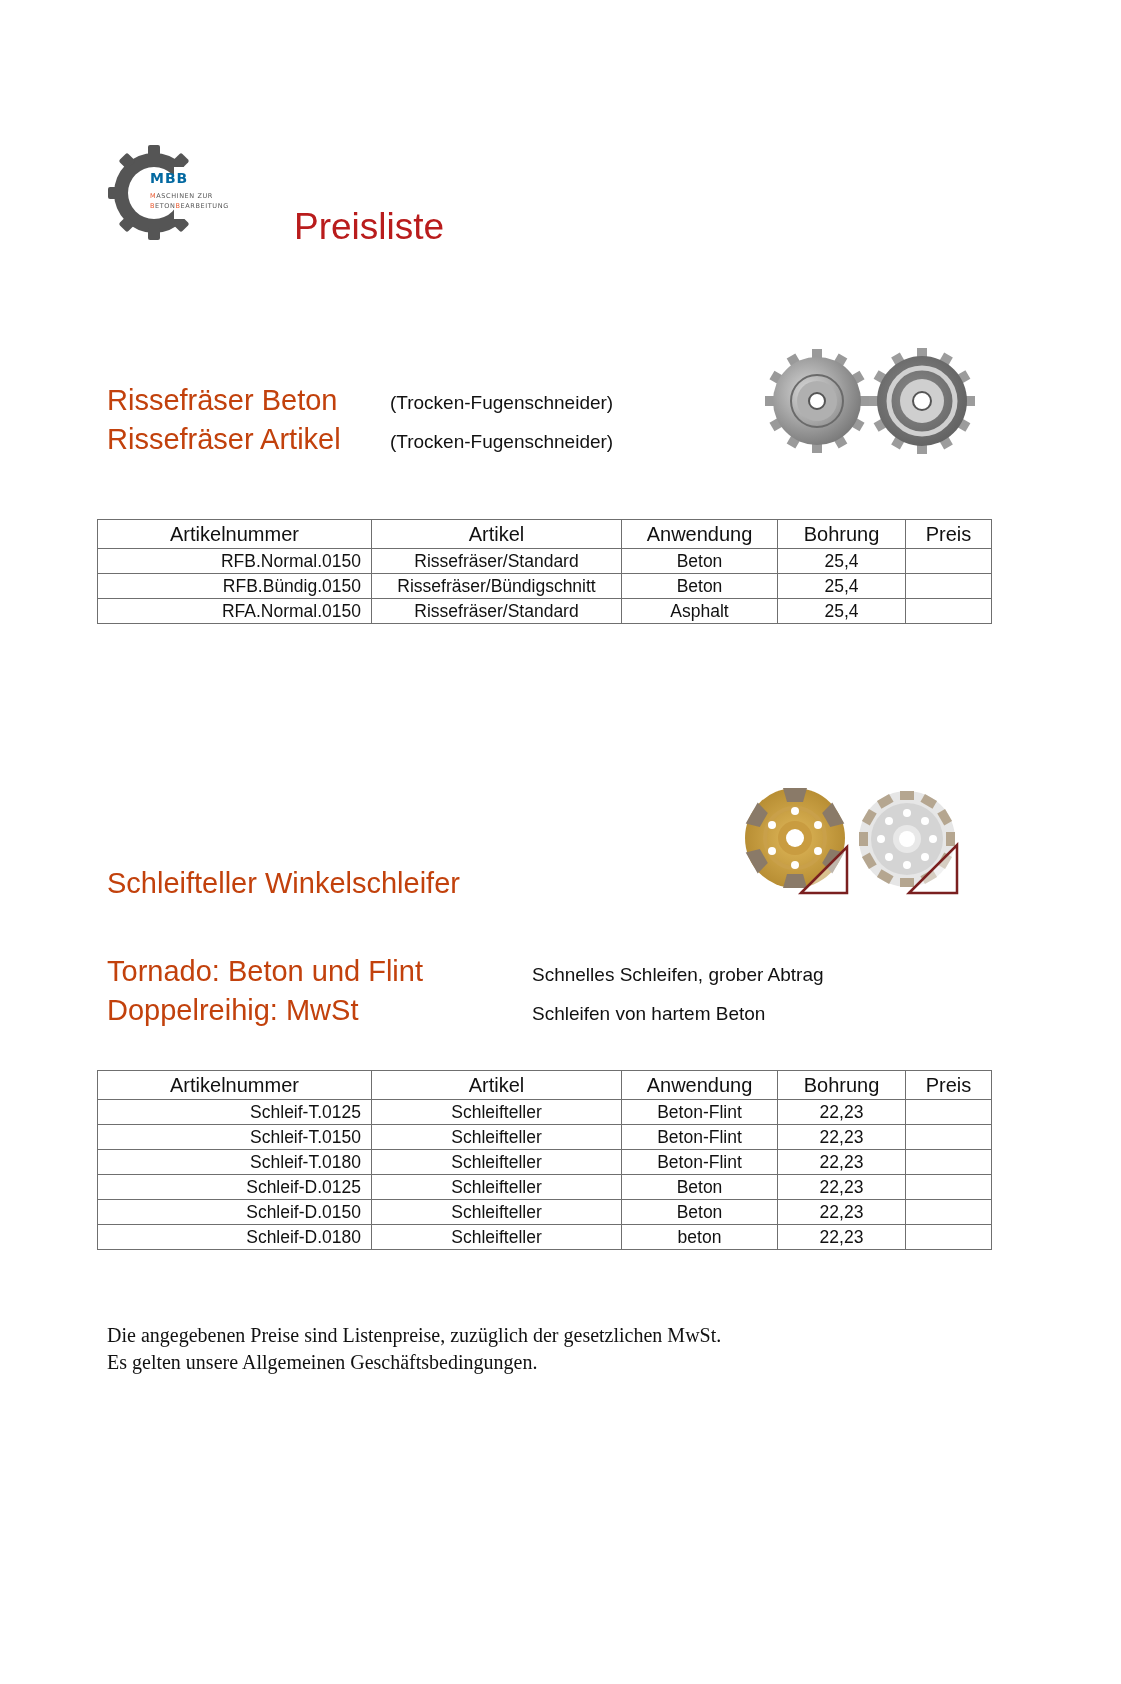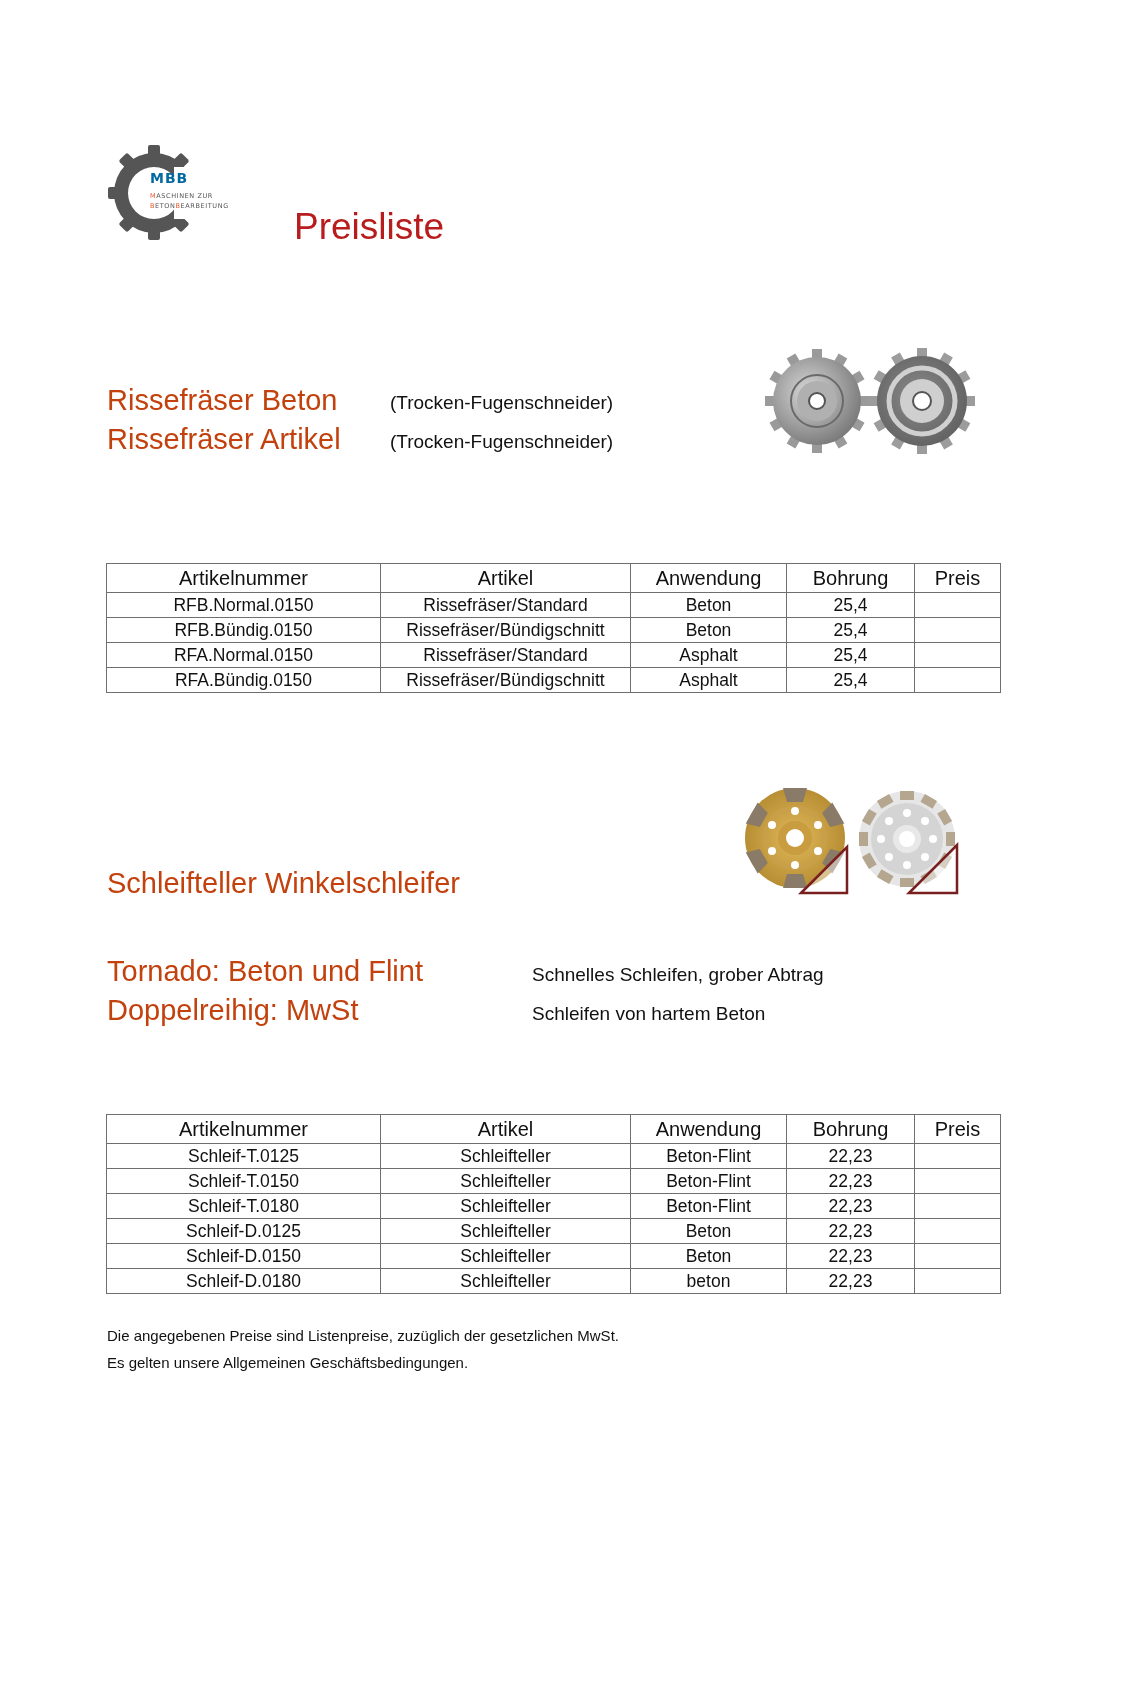--- a/index.html
+++ b/index.html
@@ -6,26 +6,26 @@
   body { width:1121px; height:1684px; position:relative; overflow:hidden;
          font-family:"Liberation Sans", "DejaVu Sans", sans-serif; color:#111; }
   .abs { position:absolute; }
   .logo { left:108px; top:145px; width:140px; height:95px; }
   .logo-mbb { position:absolute; left:42px; top:25px; font-weight:bold; font-size:14px; color:#0369a1; letter-spacing:1px; font-family:"DejaVu Sans", sans-serif; }
   .logo-sub { position:absolute; left:42px; font-size:6.5px; color:#555; letter-spacing:0.6px; font-family:"DejaVu Sans", sans-serif; white-space:nowrap; }
   .logo-sub .o { color:#e8552b; }
   .title { left:294px; top:206px; font-size:37px; color:#b91c1c; }
   .h1 { font-size:29px; color:#c2410c; white-space:nowrap; }
   .desc { font-size:19px; color:#111; white-space:nowrap; }
-  table.pl { position:absolute; left:106px; width:894px; border-collapse:collapse; table-layout:fixed;margin-top:44px; }
+  table.pl { position:absolute; left:97px; width:894px; border-collapse:collapse; table-layout:fixed; }
   table.pl th, table.pl td { border:1.5px solid #6f6f6f; padding:0 10px; white-space:nowrap; overflow:hidden; }
   table.pl th { font-weight:normal; font-size:20px; height:28px; text-align:center; }
   table.pl td { font-size:17.5px; height:24px; text-align:center; }
-  table.pl td.c0 { text-align:center; }
-  .footer { left:107px; top:1322px; font-size:15px; line-height:27px; color:#111; }
+  table.pl td.c0 { text-align:right; }
+  .footer { left:107px; top:1322px; font-size:20px; line-height:27px; color:#111;font-family:Liberation Serif, serif; }
   svg.img { position:absolute; }
 </style>
 </head>
 <body>
 
 <div class="abs logo">
   <svg width="100" height="95" viewBox="0 0 100 95" style="position:absolute;left:0;top:0;">
     <g fill="#555555">
       <path d="M46 8 a40 40 0 1 0 0 80 a40 40 0 0 0 0 -80 Z M46 22 a26 26 0 1 1 0 52 a26 26 0 0 1 0 -52 Z" fill-rule="evenodd"></path>
       <rect x="40" y="0" width="12" height="12" rx="2"></rect>
@@ -139,27 +139,20 @@
       <td>25,4</td>
       <td></td>
     </tr>
     <tr>
       <td class="c0">RFA.Normal.0150</td>
       <td>Rissefräser/Standard</td>
       <td>Asphalt</td>
       <td>25,4</td>
       <td></td>
     </tr>
-    <tr>
-      <td class="c0">RFA.Bündig.0150</td>
-      <td>Rissefräser/Bündigschnitt</td>
-      <td>Asphalt</td>
-      <td>25,4</td>
-      <td></td>
-    </tr>
   </tbody>
 </table>
 
 <svg class="img" style="left:743px;top:785px;" width="110" height="112">
   <defs>
     <radialGradient id="gg" cx="50%" cy="50%" r="55%">
         <stop offset="0%" stop-color="#e0b85a"></stop>
         <stop offset="100%" stop-color="#b48a30"></stop>
       </radialGradient>
   </defs>

